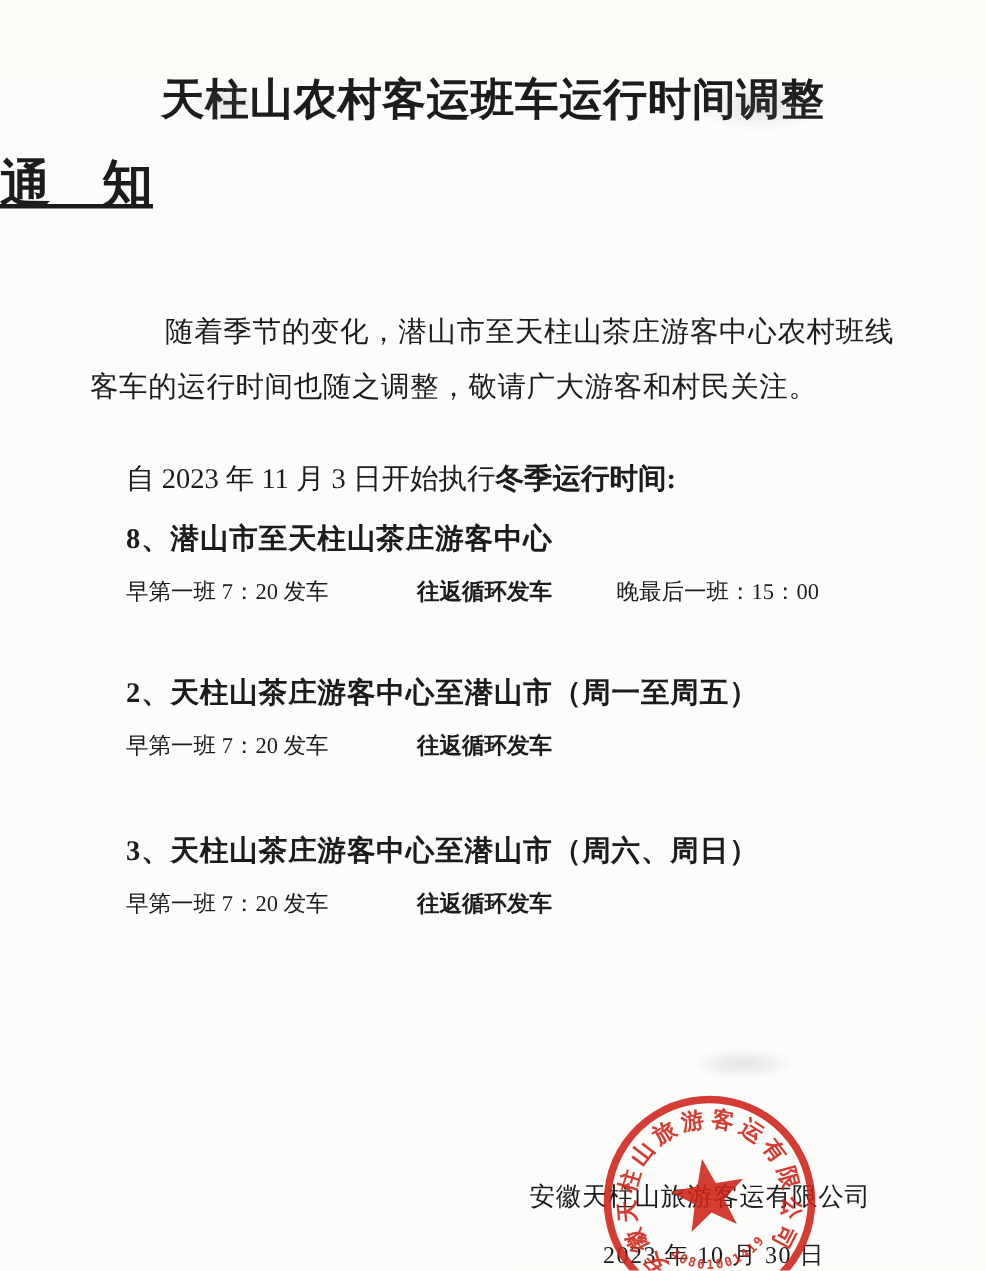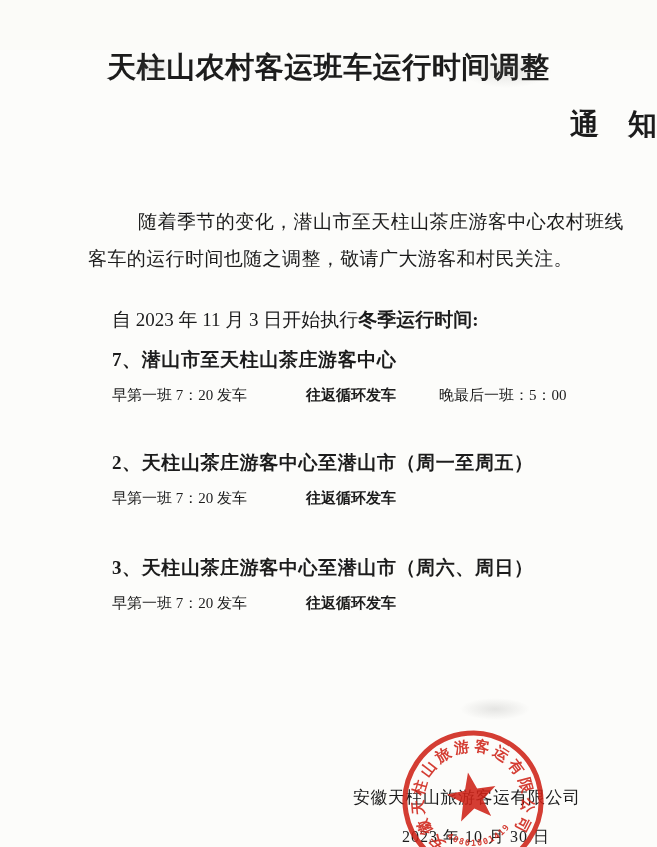--- a/index.html
+++ b/index.html
@@ -29,26 +29,27 @@
   .title {
     margin-top: 50px;
     text-align: center;
     font-size: 29px;
     font-weight: bold;
     line-height: 34px;
     letter-spacing: 0.5px;
   }
   .subtitle {
     margin-top: 23px;
-    text-align: right;
-    font-size: 29px;
+    text-align: left;
+    font-size: 34px;
     font-weight: bold;
     line-height: 34px;
+    text-decoration: underline;
   }
-  .content { padding: 0 88px; }
+  .content { padding: 0 60px; }
   .intro {
     margin-top: 62px;
     width: 536px;
     font-size: 19px;
     line-height: 37px;
     text-indent: 50px;
     text-align: justify;
     letter-spacing: 0.4px;
   }
   .effective {
@@ -128,25 +129,25 @@
 
   <div class="title">天柱山农村客运班车运行时间调整</div>
   <div class="subtitle">通　知</div>
 
   <div class="content">
 
     <p class="intro">随着季节的变化，潜山市至天柱山茶庄游客中心农村班线客车的运行时间也随之调整，敬请广大游客和村民关注。</p>
 
     <div class="effective"><span>自 2023 年 11 月 3 日开始执行</span><span class="bold-part">冬季运行时间:</span></div>
 
-    <div class="section-heading mt-h1">7、潜山市至天柱山茶庄游客中心</div>
+    <div class="section-heading mt-h1">8、潜山市至天柱山茶庄游客中心</div>
     <div class="schedule-row">
       <span class="first">早第一班 7：20 发车</span>
       <span class="loop">往返循环发车</span>
-      <span class="last">晚最后一班：5：00</span>
+      <span class="last">晚最后一班：15：00</span>
     </div>
 
     <div class="section-heading mt-h2">2、天柱山茶庄游客中心至潜山市（周一至周五）</div>
     <div class="schedule-row">
       <span class="first">早第一班 7：20 发车</span>
       <span class="loop">往返循环发车</span>
     </div>
 
     <div class="section-heading mt-h3">3、天柱山茶庄游客中心至潜山市（周六、周日）</div>
     <div class="schedule-row">

